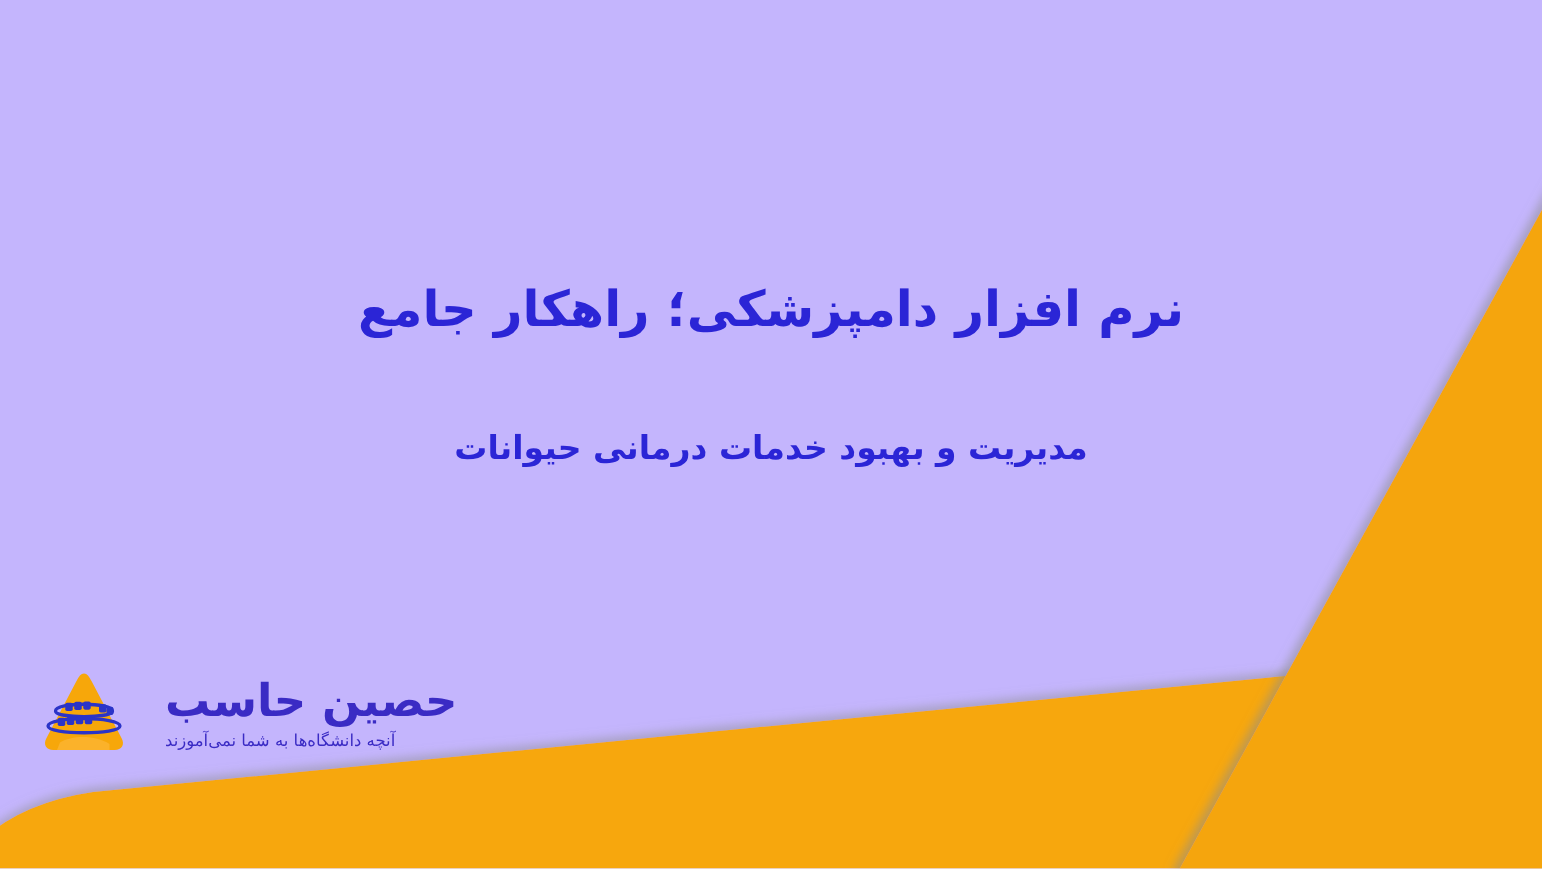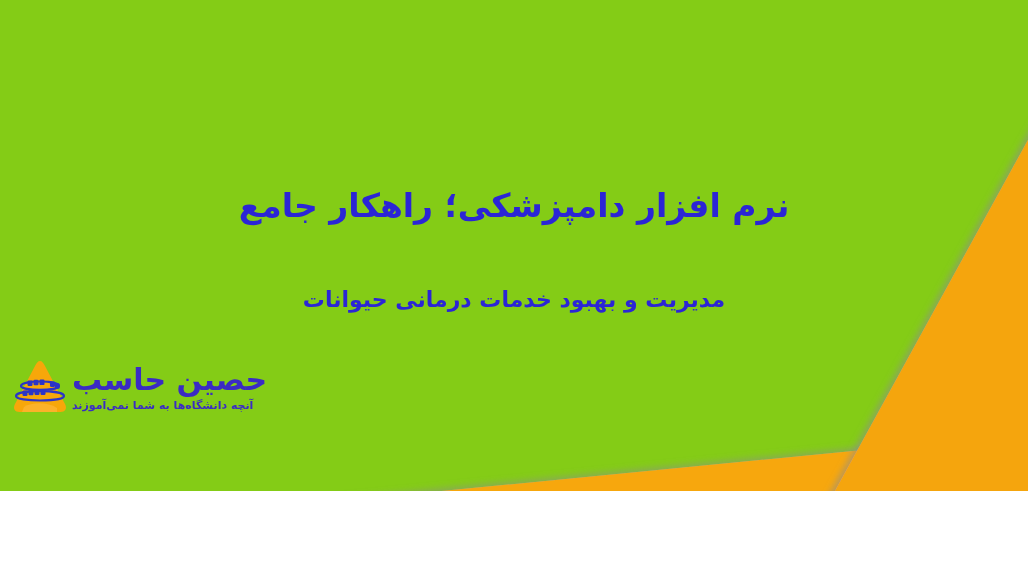--- a/index.html
+++ b/index.html
@@ -6,22 +6,22 @@
     margin: 0;
     padding: 0;
     background: #ffffff;
   }
   body {
     font-family: "DejaVu Sans", "Liberation Sans", sans-serif;
   }
   #slide {
     position: relative;
     width: 1028px;
-    height: 491px;
-    background: #84cc16;
+    height: 579px;
+    background: #c4b5fd;
     overflow: hidden;
   }
 
   
   .shape-layer {
     position: absolute;
     inset: 0;
     width: 1028px;
     height: 579px;
     pointer-events: none;
@@ -51,26 +51,26 @@
     font-size: 22px;
     font-weight: bold;
     line-height: 1.3;
     color: #2B25D6;
     white-space: nowrap;
   }
 
   
   .logo-lockup {
     position: absolute;
-    left: 10px;
+    left: 26px;
     bottom: 72px;
     display: flex;
     flex-direction: row-reverse;
     align-items: center;
-    gap: 2px;
+    gap: 24px;
     direction: rtl;
   }
   .logo-mark {
     width: 60px;
     height: 62px;
     flex: 0 0 auto;
   }
   .logo-text {
     display: flex;
     flex-direction: column;
@@ -79,21 +79,21 @@
   }
   .logo-wordmark {
     font-size: 30px;
     font-weight: bold;
     color: #3A2BC4;
     letter-spacing: 0;
     white-space: nowrap;
   }
   .logo-tagline {
     font-size: 11px;
-    font-weight: bold;
+    font-weight: normal;
     color: #3A2BC4;
     white-space: nowrap;
     padding-top: 5px;
     text-align: center;
   }
 </style>
 </head>
 <body>
 
 <div id="slide">

